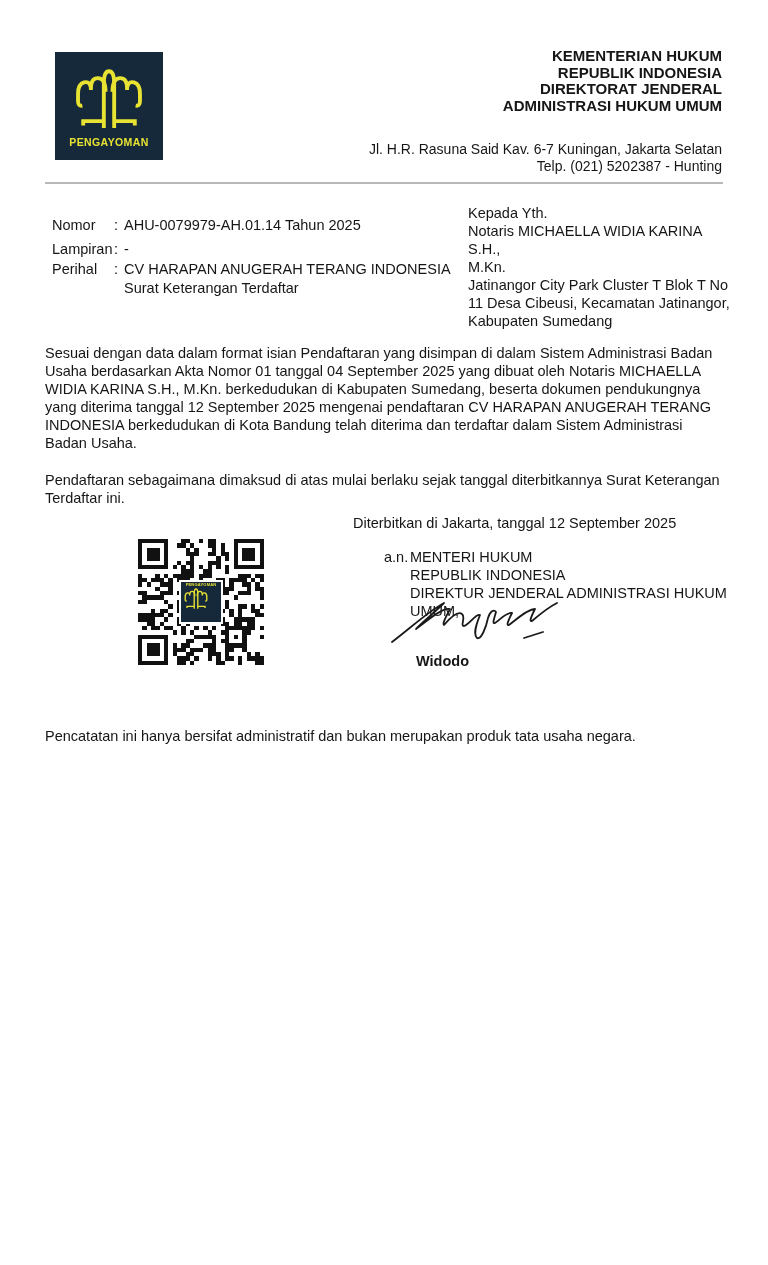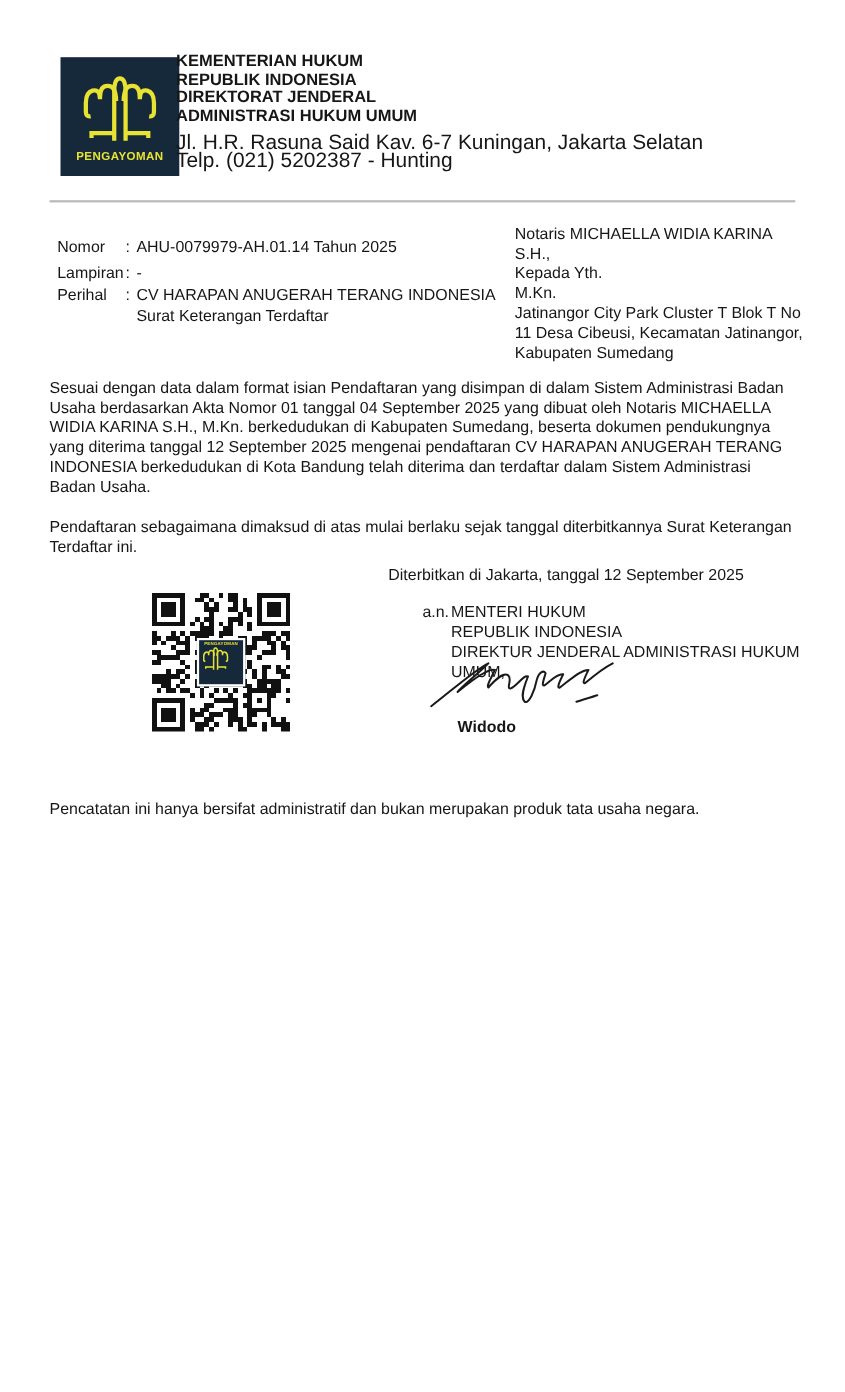--- a/index.html
+++ b/index.html
@@ -20,24 +20,24 @@
     background:#16293b;
     display:flex;flex-direction:column;align-items:center;justify-content:flex-start;
   }
   .logo-box svg.emblem{width:86px;height:74px;margin-top:8px;}
   .logo-text{
     color:#e8e332;font-weight:bold;font-size:10.5px;letter-spacing:.4px;
     margin-top:2px;line-height:12px;
   }
   .header-text{
     position:absolute;left:160px;top:48px;width:562px;
-    text-align:left;
+    text-align:right;
   }
   .ministry-line{font-weight:bold;font-size:15px;line-height:16.5px;}
-  .header-address{margin-top:7px;font-size:19px;line-height:17px;}
+  .header-address{margin-top:27px;font-size:14px;line-height:17px;}
   .divider{
     position:absolute;left:45px;top:182px;width:678px;height:0;
     border:none;border-top:2px solid #b9b9b9;margin:0;
   }
   
   .meta{position:absolute;left:52px;top:216px;width:400px;}
   .meta-row{display:flex;line-height:19px;}
   .meta-row.r1{margin-bottom:5px;}
   .meta-row.r2{margin-bottom:1px;}
   .meta-label{width:62px;flex:0 0 62px;}
@@ -122,22 +122,22 @@
       <span class="meta-label">Perihal</span>
       <span class="meta-sep">:</span>
       <span class="meta-value">
         <span style="display:block;">CV HARAPAN ANUGERAH TERANG INDONESIA</span>
         <span style="display:block;">Surat Keterangan Terdaftar</span>
       </span>
     </div>
   </div>
 
   <div class="recipient">
+    <div>Kepada Yth.</div>
     <div>Notaris MICHAELLA WIDIA KARINA S.H.,</div>
-    <div>Kepada Yth.</div>
     <div>M.Kn.</div>
     <div>Jatinangor City Park Cluster T Blok T No</div>
     <div>11 Desa Cibeusi, Kecamatan Jatinangor,</div>
     <div>Kabupaten Sumedang</div>
   </div>
 
   <div class="body-text">
     <p>Sesuai dengan data dalam format isian Pendaftaran yang disimpan di dalam Sistem Administrasi Badan Usaha berdasarkan Akta Nomor 01 tanggal 04 September 2025 yang dibuat oleh Notaris MICHAELLA WIDIA KARINA S.H., M.Kn. berkedudukan di Kabupaten Sumedang, beserta dokumen pendukungnya yang diterima tanggal 12 September 2025 mengenai pendaftaran CV HARAPAN ANUGERAH TERANG INDONESIA berkedudukan di Kota Bandung telah diterima dan terdaftar dalam Sistem Administrasi Badan Usaha.</p>
     <p>Pendaftaran sebagaimana dimaksud di atas mulai berlaku sejak tanggal diterbitkannya Surat Keterangan Terdaftar ini.</p>
   </div>

